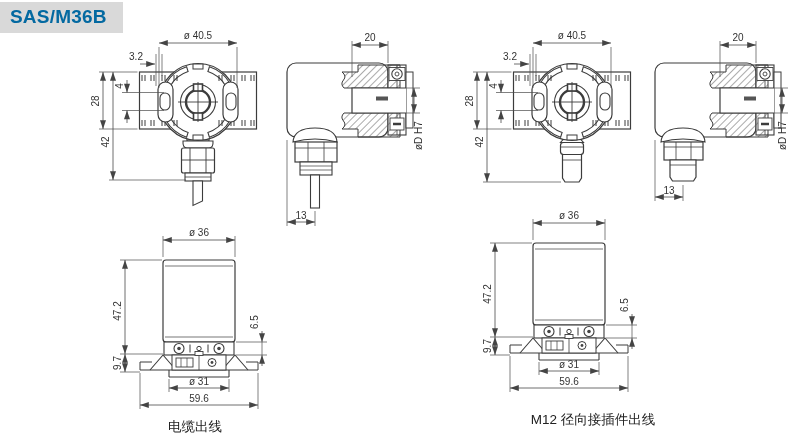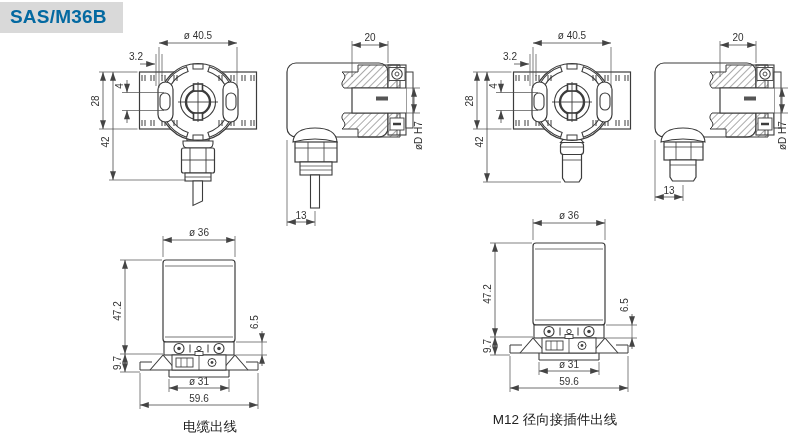--- a/index.html
+++ b/index.html
@@ -253,16 +253,16 @@
       <line x1="40" y1="180" x2="158" y2="180" stroke-width="0.8" marker-start="url(#arr)" marker-end="url(#arr)"></line>
     </g>
     <text class="dim" x="99" y="11" text-anchor="middle">ø 36</text>
     <text class="dim" x="21" y="86" text-anchor="middle" transform="rotate(-90 21 86)">47.2</text>
     <text class="dim" x="21" y="138" text-anchor="middle" transform="rotate(-90 21 138)">9.7</text>
     <text class="dim" x="158" y="104" text-anchor="start" transform="rotate(-90 158 104)">6.5</text>
     <text class="dim" x="99" y="160" text-anchor="middle">ø 31</text>
     <text class="dim" x="99" y="177" text-anchor="middle">59.6</text>
   </svg>
 
-  <div class="cap" style="left:145px;top:418px;width:130px">电缆出线</div>
-  <div class="cap" style="left:470px;top:411px;width:170px">M12 径向接插件出线</div>
+  <div class="cap" style="left:130px;top:418px;width:130px">电缆出线</div>
+  <div class="cap" style="left:508px;top:411px;width:170px">M12 径向接插件出线</div>
 
 </div>
 
 </body></html>

